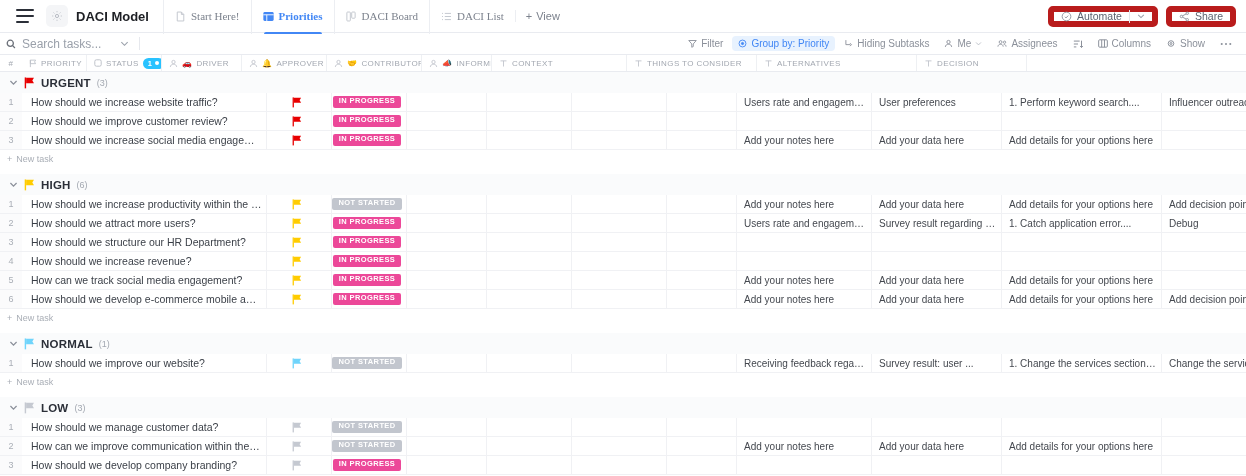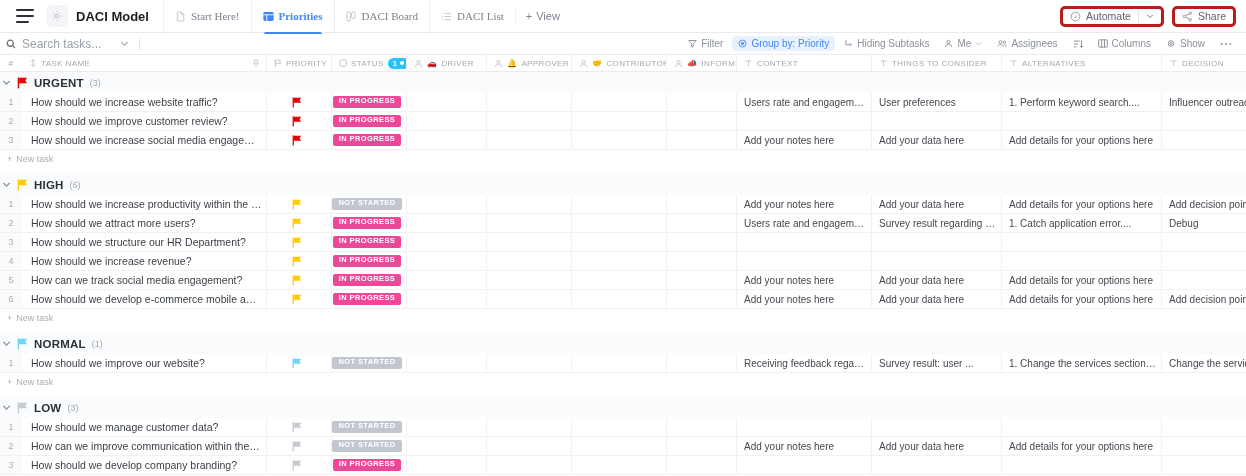--- a/index.html
+++ b/index.html
@@ -54,21 +54,21 @@
   .tab.active::after {
     content: ""; position: absolute; left: 12px; right: 12px; bottom: 0;
     height: 2px; background: #4287f5; border-radius: 2px 2px 0 0;
   }
   .tab-icon { width: 11px; height: 11px; display:flex; align-items:center; justify-content:center; }
   .tab-add { color: #7c828d; font-size: 11px; padding: 0 10px; cursor: pointer; display:flex; align-items:center; gap:4px; border-left: 1px solid #eceef2;}
 
   .topbar-right { margin-left: auto; display: flex; align-items: center; gap: 8px; }
   .btn-outline {
     display: flex; align-items: center; gap: 5px;
-    border: 3px solid #b91c1c; border-radius: 5px;
+    border: 6px solid #b91c1c; border-radius: 5px;
     height: 21px; padding: 0 7px;
     color: #5d6370; font-size: 10.5px; background: #fff; cursor: pointer;
     white-space: nowrap;
   }
   .btn-outline .divider { width:1px; height:13px; background:#e4e6eb; margin: 0 2px;}
 
   
   .filterbar {
     height: 22px;
     display: flex; align-items: center;
@@ -131,21 +131,21 @@
     background: #28c2ff; color: #fff; border-radius: 7px;
     font-size: 7.5px; font-weight: bold;
     padding: 1px 5px 1px 5px; letter-spacing: 0;
     display: flex; align-items: center; gap: 3px;
   }
   .status-count .dot { width:4px;height:4px;border-radius:50%;background:#fff;display:block;}
 
   
   .group-head {
     height: 21px; display: flex; align-items: center; gap: 6px;
-    padding-left: 2px; background: #fafbfc;
+    padding-left: 9px; background: #fafbfc;
   }
   .group-head .chev { color: #8b909a; font-size: 9px; width: 9px; }
   .group-name { font-size: 11.5px; font-weight: bold; color: #2b2f38; letter-spacing: .2px;}
   .group-count { font-size: 9px; color: #a3a8b1; }
 
   .trow {
     height: 19px; display: flex; align-items: stretch;
     border-bottom: 1px solid #f0f1f4;
     background: #fff;
   }
@@ -382,34 +382,20 @@
     </div>
   </div>
 </div>
 
 <div class="table-area">
 
   <div class="hrow">
     <div class="hcell first c-num">
       <span>#</span>
     </div>
-    <div class="hcell c-task">
-      <span class="ic">
-        <svg width="8" height="8" viewBox="0 0 10 10" fill="none" stroke="#bcc0c8" stroke-width="1.2">
-            <path d="M5 .8v8.4M2.6 3.2L5 .8l2.4 2.4M2.6 6.8L5 9.2l2.4-2.4"></path>
-          </svg>
-      </span>
-      <span>TASK NAME</span>
-      <span class="ic" style="margin-left:auto;margin-right:6px">
-        <svg width="8" height="9" viewBox="0 0 10 11" fill="none" stroke="#c6cad1" stroke-width="1.1">
-            <path d="M3 .9h4l-.6 3.2 2 1.8H1.6l2-1.8z"></path>
-            <path d="M5 6v4.2"></path>
-          </svg>
-      </span>
-    </div>
     <div class="hcell c-prio">
       <span class="ic">
         <svg width="8" height="9" viewBox="0 0 10 11" fill="none" stroke="#bcc0c8" stroke-width="1.1">
             <path d="M1.7 1v9"></path>
             <path d="M1.7 1.3h6.6l-1.4 2.2 1.4 2.2H1.7z"></path>
           </svg>
       </span>
       <span>PRIORITY</span>
     </div>
     <div class="hcell c-status">

